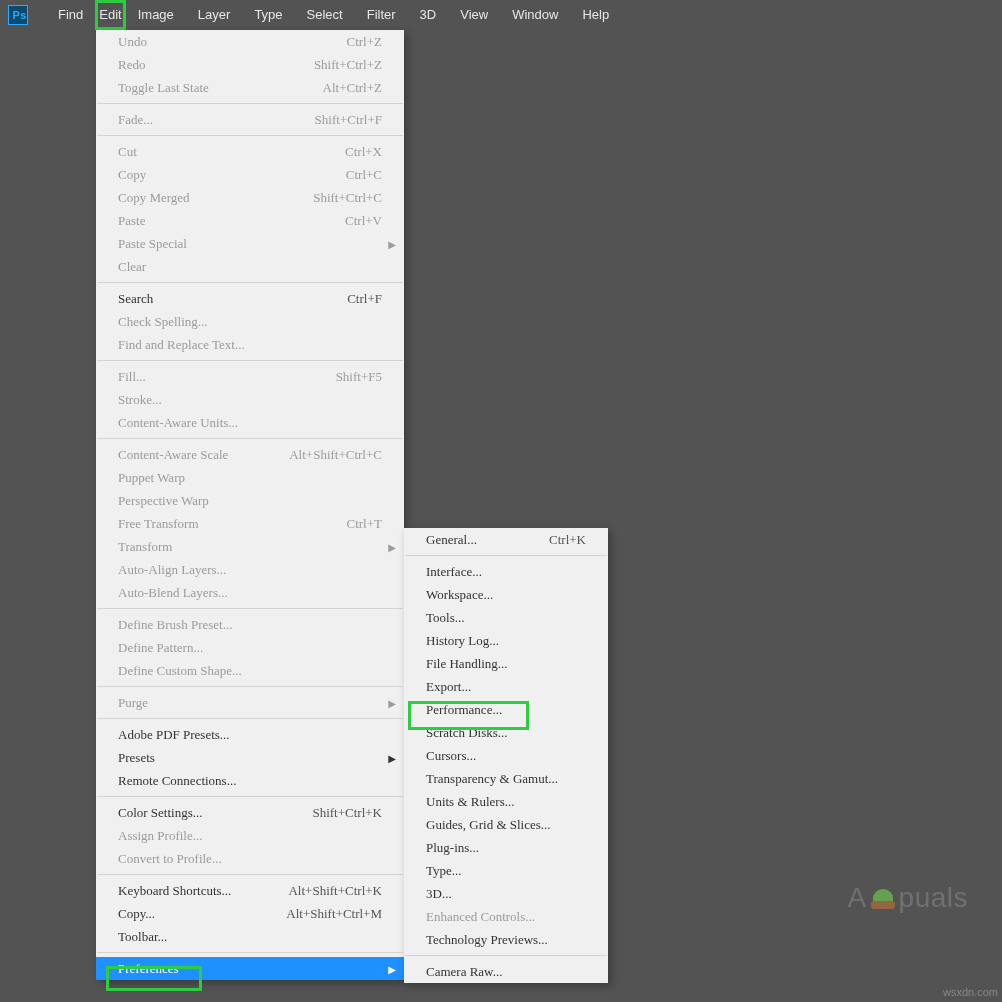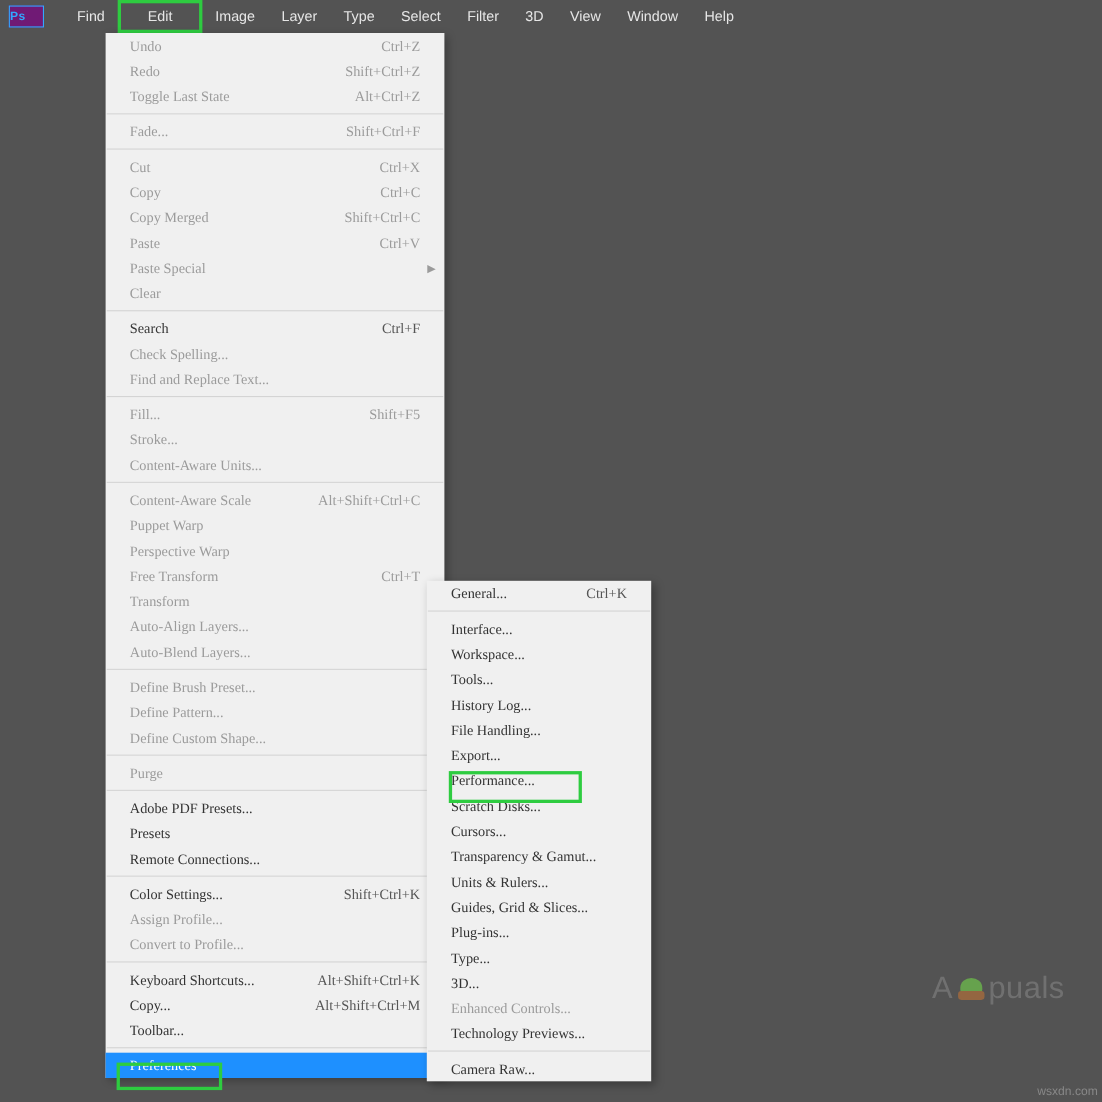--- a/index.html
+++ b/index.html
@@ -15,45 +15,45 @@
   }
   .menubar {
     height: 30px;
     background: #535353;
     display: flex;
     align-items: center;
     padding-left: 8px;
     gap: 0;
   }
   .ps-logo {
-    width: 32px; height: 20px;
-    background: #701a75;
+    width: 20px; height: 20px;
+    background: #0c4a6e;
     border: 1px solid #31a8ff;
-    display:flex; align-items:center; justify-content:flex-start;
+    display:flex; align-items:center; justify-content:flex-end;
     margin-right: 18px;
   }
   .ps-logo span {
     color:#31a8ff; font-weight:700; font-size:11px; letter-spacing:.5px;
   }
   .menubar-item {
     padding: 5px 12px;
     color:#e6e6e6;
     cursor: default;
     line-height: 20px;
   }
-  .highlighted-menu { border: 3px solid #2ecc40; padding: 2px 24px; }
+  .highlighted-menu { border: 3px solid #2ecc40; padding: 2px 1px; }
   .dropdown {
     position: absolute;
     background:#f0f0f0;
     color:#333;
     box-shadow: 3px 3px 8px rgba(0,0,0,.3);
     font-size: 13px;
   }
   .edit-menu { top: 30px; left: 96px; width: 308px; }
-  .pref-menu { top: 528px; left: 388px; width: 204px; }
+  .pref-menu { top: 528px; left: 404px; width: 204px; }
   .menu-item {
     display:flex; align-items:center; justify-content:space-between;
     height: 23px; padding: 0 22px 0 22px;
     position:relative;
     font-family:Liberation Serif, serif;
   }
   .menu-item .label { white-space: nowrap; }
   .menu-item .shortcut { color:#555; font-size:13px; }
   .menu-item.disabled .label,
   .menu-item.disabled .shortcut,

